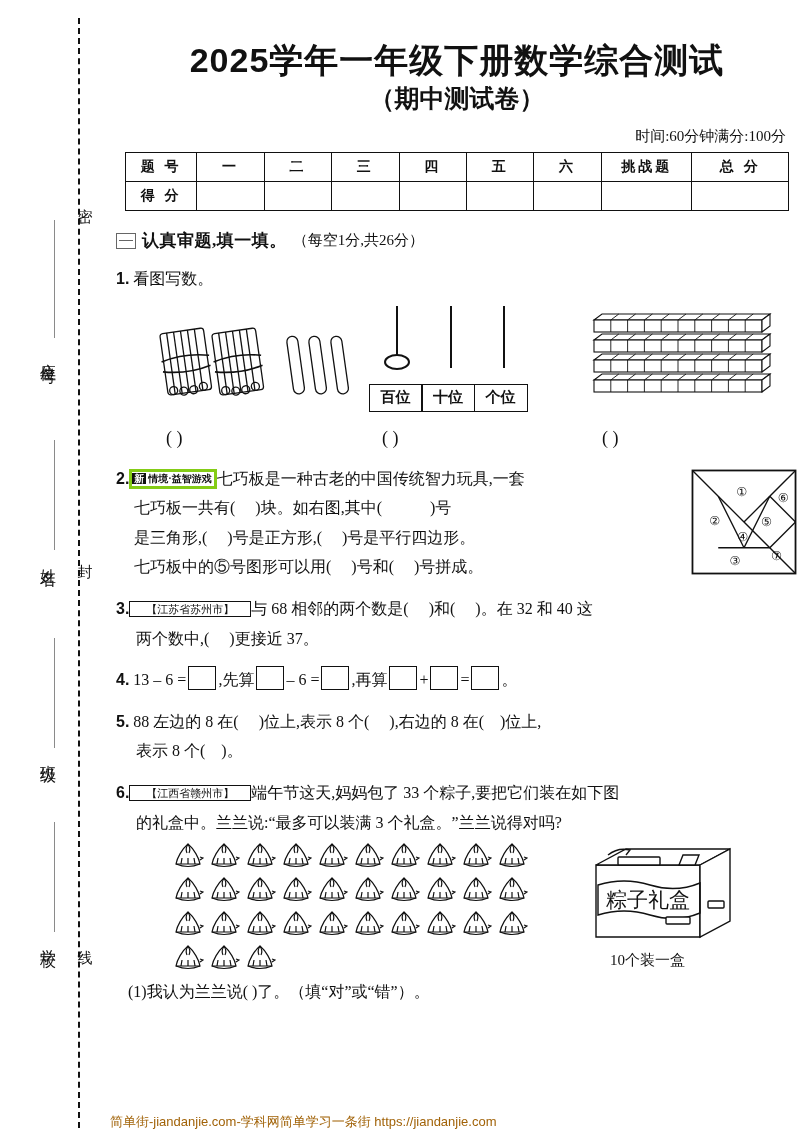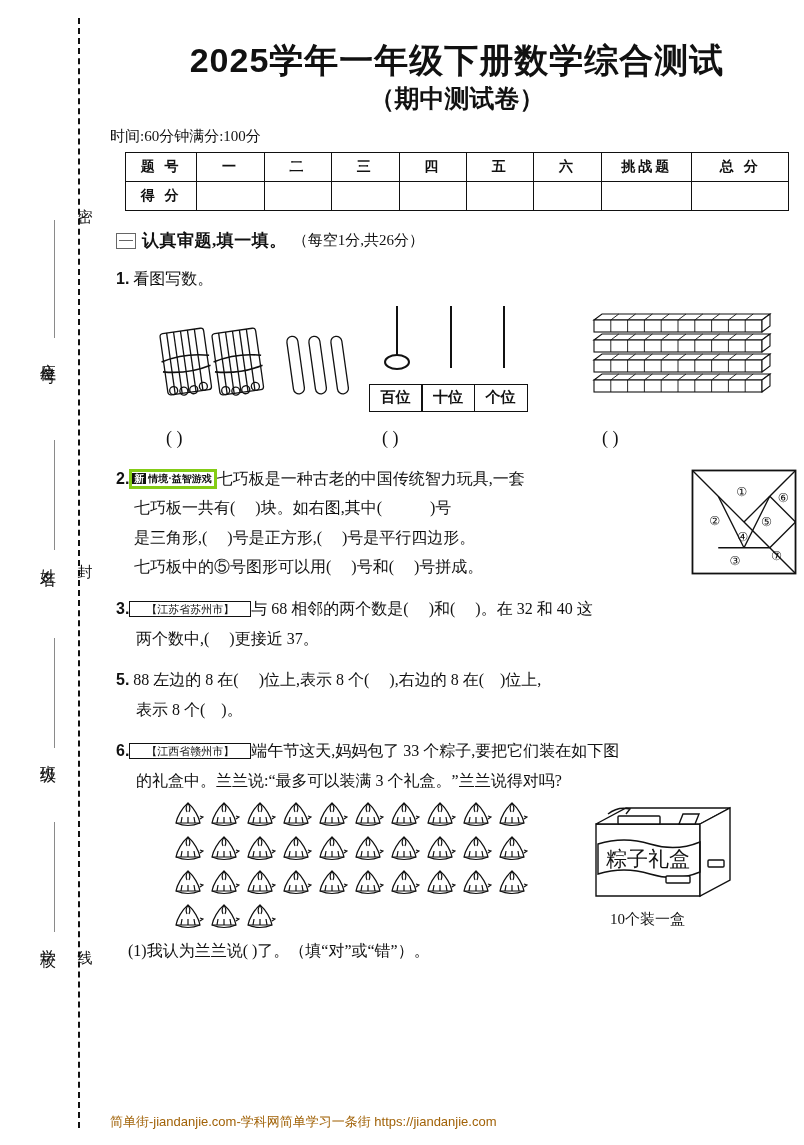--- a/index.html
+++ b/index.html
@@ -38,21 +38,21 @@
     margin:0;padding:38px 0 0 0;
     font-size:34px;font-weight:bold;letter-spacing:1px;
     text-align:center;line-height:1.18;
     font-family:"Liberation Sans","DejaVu Sans",sans-serif;
   }
   h2.subtitle{
     margin:2px 0 12px 0;font-size:25px;font-weight:bold;text-align:center;
     font-family:"Liberation Sans","DejaVu Sans",sans-serif;
   }
   .exam-meta{
-    text-align:left;font-size:15px;margin:12px 18px 6px 0;
+    text-align:right;font-size:15px;margin:12px 18px 6px 0;
     font-family:"Liberation Serif",serif;
   }
   table.score-table{
     border-collapse:collapse;margin:4px auto 0 auto;width:664px;
     font-size:14px;font-family:"Liberation Sans",sans-serif;
   }
   table.score-table td{
     border:1px solid #111;height:26px;text-align:center;
     letter-spacing:3px;font-weight:bold;
   }
@@ -397,20 +397,24 @@
       <span style="margin-left:18px;margin-top:28px;">是三角形,(</span><span class="blank">&nbsp;&nbsp;&nbsp;&nbsp;&nbsp;</span><span>)号是正方形,(</span><span class="blank">&nbsp;&nbsp;&nbsp;&nbsp;&nbsp;</span><span>)号是平行四边形。</span><br>
       <span style="margin-left:18px;">七巧板中的⑤号图形可以用(</span><span class="blank">&nbsp;&nbsp;&nbsp;&nbsp;&nbsp;</span><span>)号和(</span><span class="blank">&nbsp;&nbsp;&nbsp;&nbsp;&nbsp;</span><span>)号拼成。</span>
     </div>
   </div>
 
   <div class="q">
     <span class="qnum">3.</span><span class="tagbox">【江苏省苏州市】</span><span>与 68 相邻的两个数是(</span><span class="blank">&nbsp;&nbsp;&nbsp;&nbsp;&nbsp;</span><span>)和(</span><span class="blank">&nbsp;&nbsp;&nbsp;&nbsp;&nbsp;</span><span>)。在 32 和 40 这</span><br>
     <span style="margin-left:20px;">两个数中,(</span><span class="blank">&nbsp;&nbsp;&nbsp;&nbsp;&nbsp;</span><span>)更接近 37。</span>
   </div>
 
+  <div class="q">
+    <span class="qnum">4.</span>
+    <span>13 – 6 =</span><span class="ansbox"></span><span>,先算</span><span class="ansbox"></span><span>– 6 =</span><span class="ansbox"></span><span>,再算</span><span class="ansbox"></span><span>+</span><span class="ansbox"></span><span>=</span><span class="ansbox"></span><span>。</span>
+  </div>
 
   <div class="q">
     <span class="qnum">5.</span>
     <span>88 左边的 8 在(</span><span class="blank">&nbsp;&nbsp;&nbsp;&nbsp;&nbsp;</span><span>)位上,表示 8 个(</span><span class="blank">&nbsp;&nbsp;&nbsp;&nbsp;&nbsp;</span><span>),右边的 8 在(</span><span class="blank">&nbsp;&nbsp;&nbsp;&nbsp;</span><span>)位上,</span><br>
     <span style="margin-left:20px;">表示 8 个(</span><span class="blank">&nbsp;&nbsp;&nbsp;&nbsp;</span><span>)。</span>
   </div>
 
   <div class="q">
     <span class="qnum">6.</span><span class="tagbox">【江西省赣州市】</span><span>端午节这天,妈妈包了 33 个粽子,要把它们装在如下图</span><br>
     <span style="margin-left:20px;">的礼盒中。兰兰说:“最多可以装满 3 个礼盒。”兰兰说得对吗?</span>

